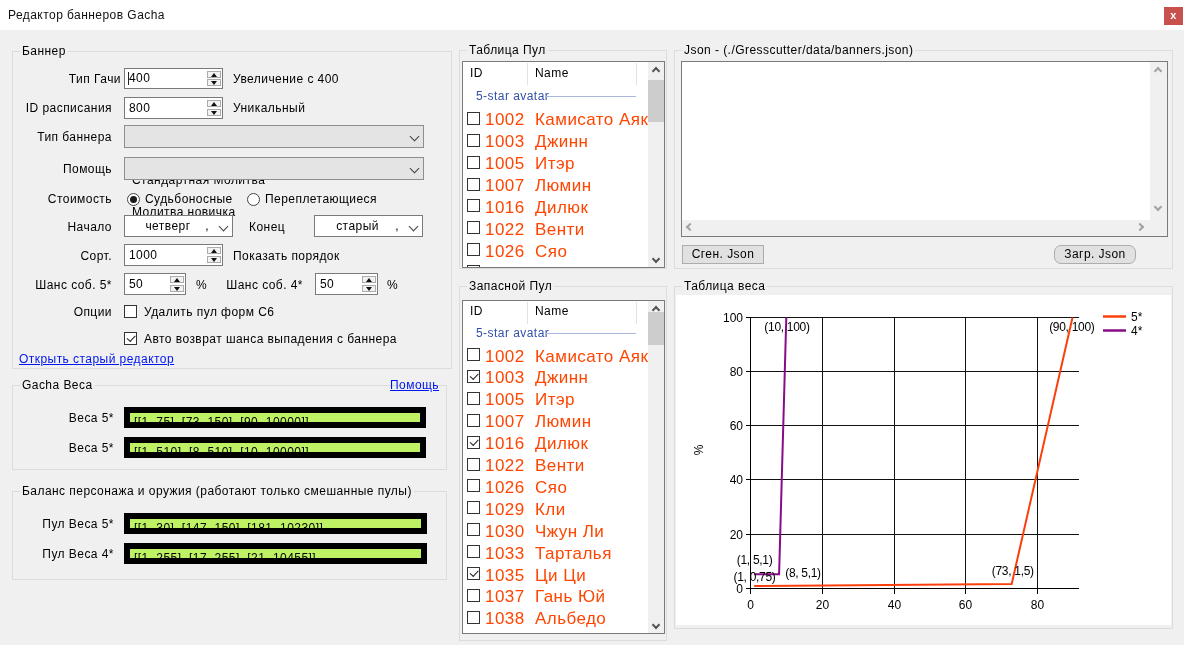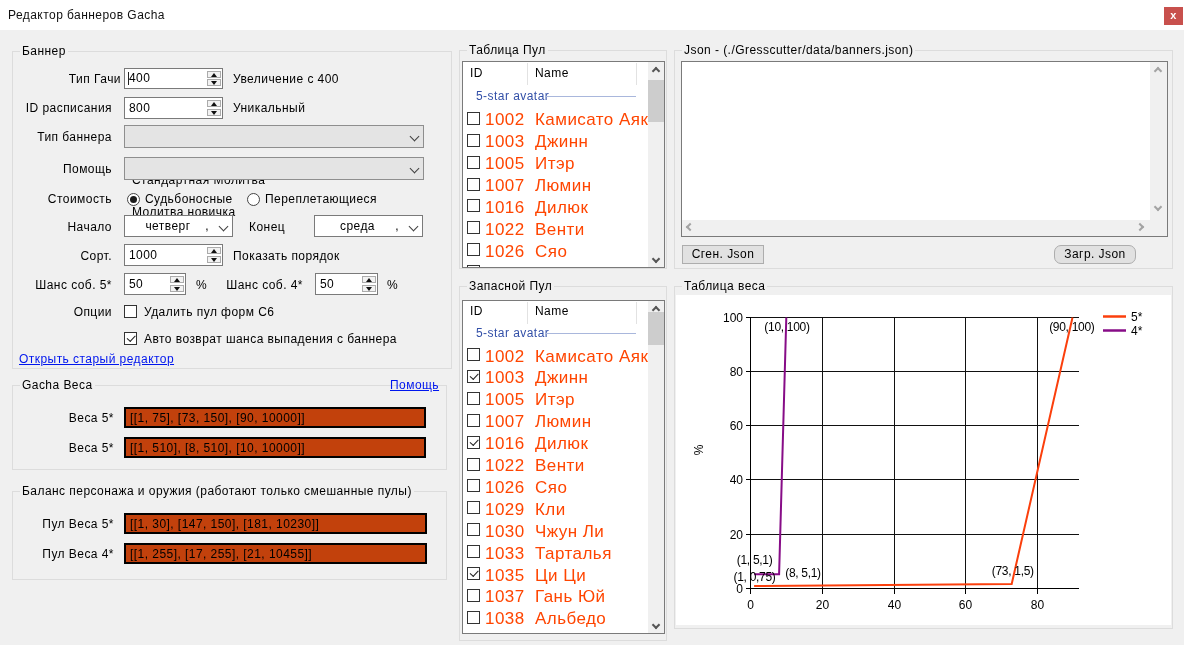--- a/index.html
+++ b/index.html
@@ -6,21 +6,21 @@
 html,body { width:1184px; height:645px; overflow:hidden; }
 body { position:relative; font-family:"Liberation Sans",sans-serif; font-size:12px; color:#000; background:#fff; letter-spacing:0.45px; }
 .client { position:absolute; left:0; top:30px; width:1184px; height:615px; background:#f0f0f0; }
 .abs { position:absolute; }
 .titletext { position:absolute; left:8px; top:8px; font-size:12px; color:#101010; }
 .closebtn { position:absolute; left:1164px; top:7px; width:19px; height:18px; background:#c8504d; color:#fff; font-weight:bold; font-size:11px; text-align:center; line-height:17px; }
 .group { position:absolute; border:1px solid #dcdcdc; }
 .glabel { position:absolute; background:#f0f0f0; padding:0 2px; font-size:12px; white-space:nowrap; line-height:14px; }
 .lbl { position:absolute; font-size:12px; white-space:nowrap; }
 .r { text-align:right; }
-.tb { position:absolute; background:#c2410c; border:2px solid #000000; font-size:12px; white-space:nowrap; overflow:hidden; padding-left:4px; }
+.tb { position:absolute; background:#bef264; border:6px solid #000000; font-size:12px; white-space:nowrap; overflow:hidden; padding-left:4px; }
 .updown { position:absolute; background:#fff; border:1px solid #7a7a7a; font-size:12px; white-space:nowrap; }
 .updown .val { position:absolute; left:4px; top:0; }
 .spinb { position:absolute; right:1px; width:14px; height:7px; background:#f2f2f2; border:1px solid #ababab; }
 .spinb.up { top:2px; }
 .spinb.dn { bottom:2px; }
 .tri-up { position:absolute; left:2.5px; top:0.5px; width:0; height:0; border-left:3.5px solid transparent; border-right:3.5px solid transparent; border-bottom:4px solid #101010; }
 .tri-dn { position:absolute; left:2.5px; top:0.5px; width:0; height:0; border-left:3.5px solid transparent; border-right:3.5px solid transparent; border-top:4px solid #101010; }
 .combo { position:absolute; background:#e4e4e4; border:1px solid #8e8e8e; font-size:12px; }
 .combo .ct { position:absolute; left:7px;margin-top:44px; }
 .chev { position:absolute; width:7px; height:7px; border-right:1.2px solid #404040; border-bottom:1.2px solid #404040; transform:rotate(45deg); }
@@ -101,21 +101,21 @@
 <div class="lbl" style="left:265px; top:192px;">Переплетающиеся</div>
 
 <div class="lbl r" style="left:0; top:220px; width:112px;">Начало</div>
 <div class="combow" style="left:124px; top:215px; width:109px; height:22px; line-height:20px;">
   <span class="abs" style="left:0; width:86px; text-align:center;">четверг</span>
   <span class="abs" style="right:23px;">,</span>
   <span class="chev" style="right:5px; top:6.5px;"></span>
 </div>
 <div class="lbl" style="left:249px; top:220px;">Конец</div>
 <div class="combow" style="left:314px; top:215px; width:109px; height:22px; line-height:20px;">
-  <span class="abs" style="left:0; width:85px; text-align:center;">среда</span>
+  <span class="abs" style="left:0; width:85px; text-align:center;">старый</span>
   <span class="abs" style="right:23px;">,</span>
   <span class="chev" style="right:5px; top:6.5px;"></span>
 </div>
 
 <div class="lbl r" style="left:0; top:249px; width:112px;">Сорт.</div>
 <div class="updown" style="left:124px; top:244px; width:99px; height:22px; line-height:20px;">
   <span class="val">1000</span>
   <span class="spinb up">
       <span class="tri-up"></span>
     </span>

